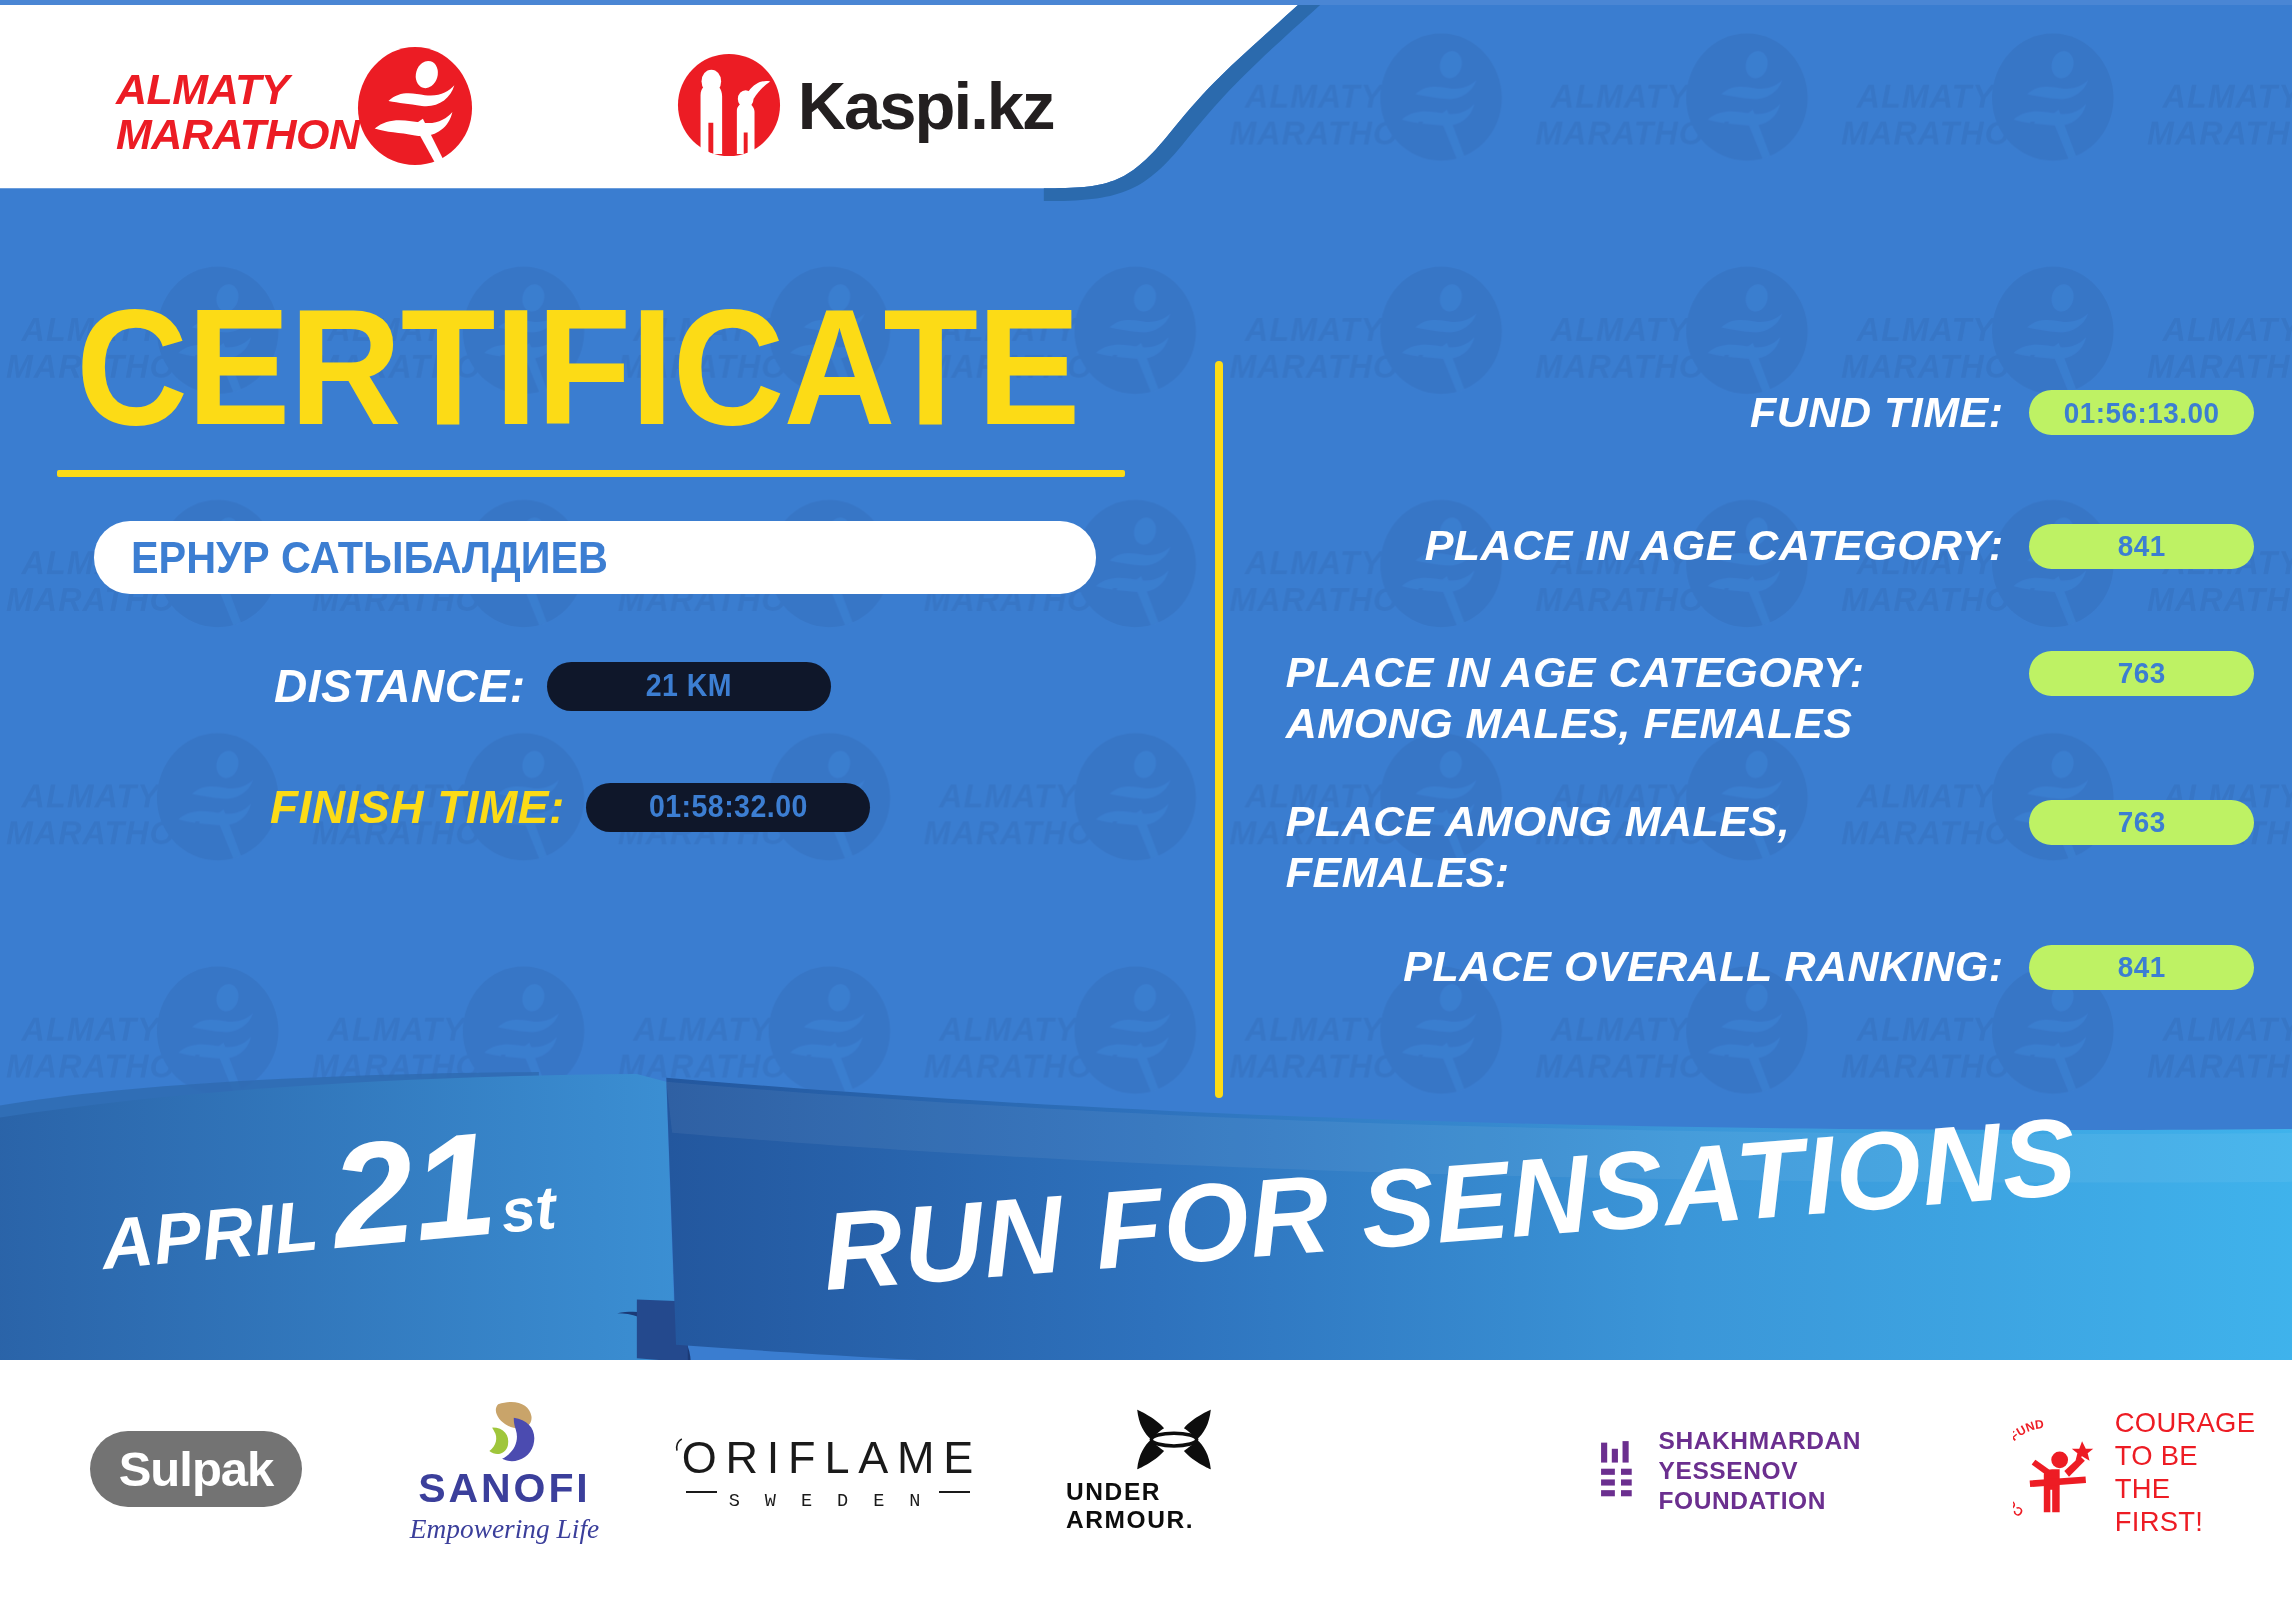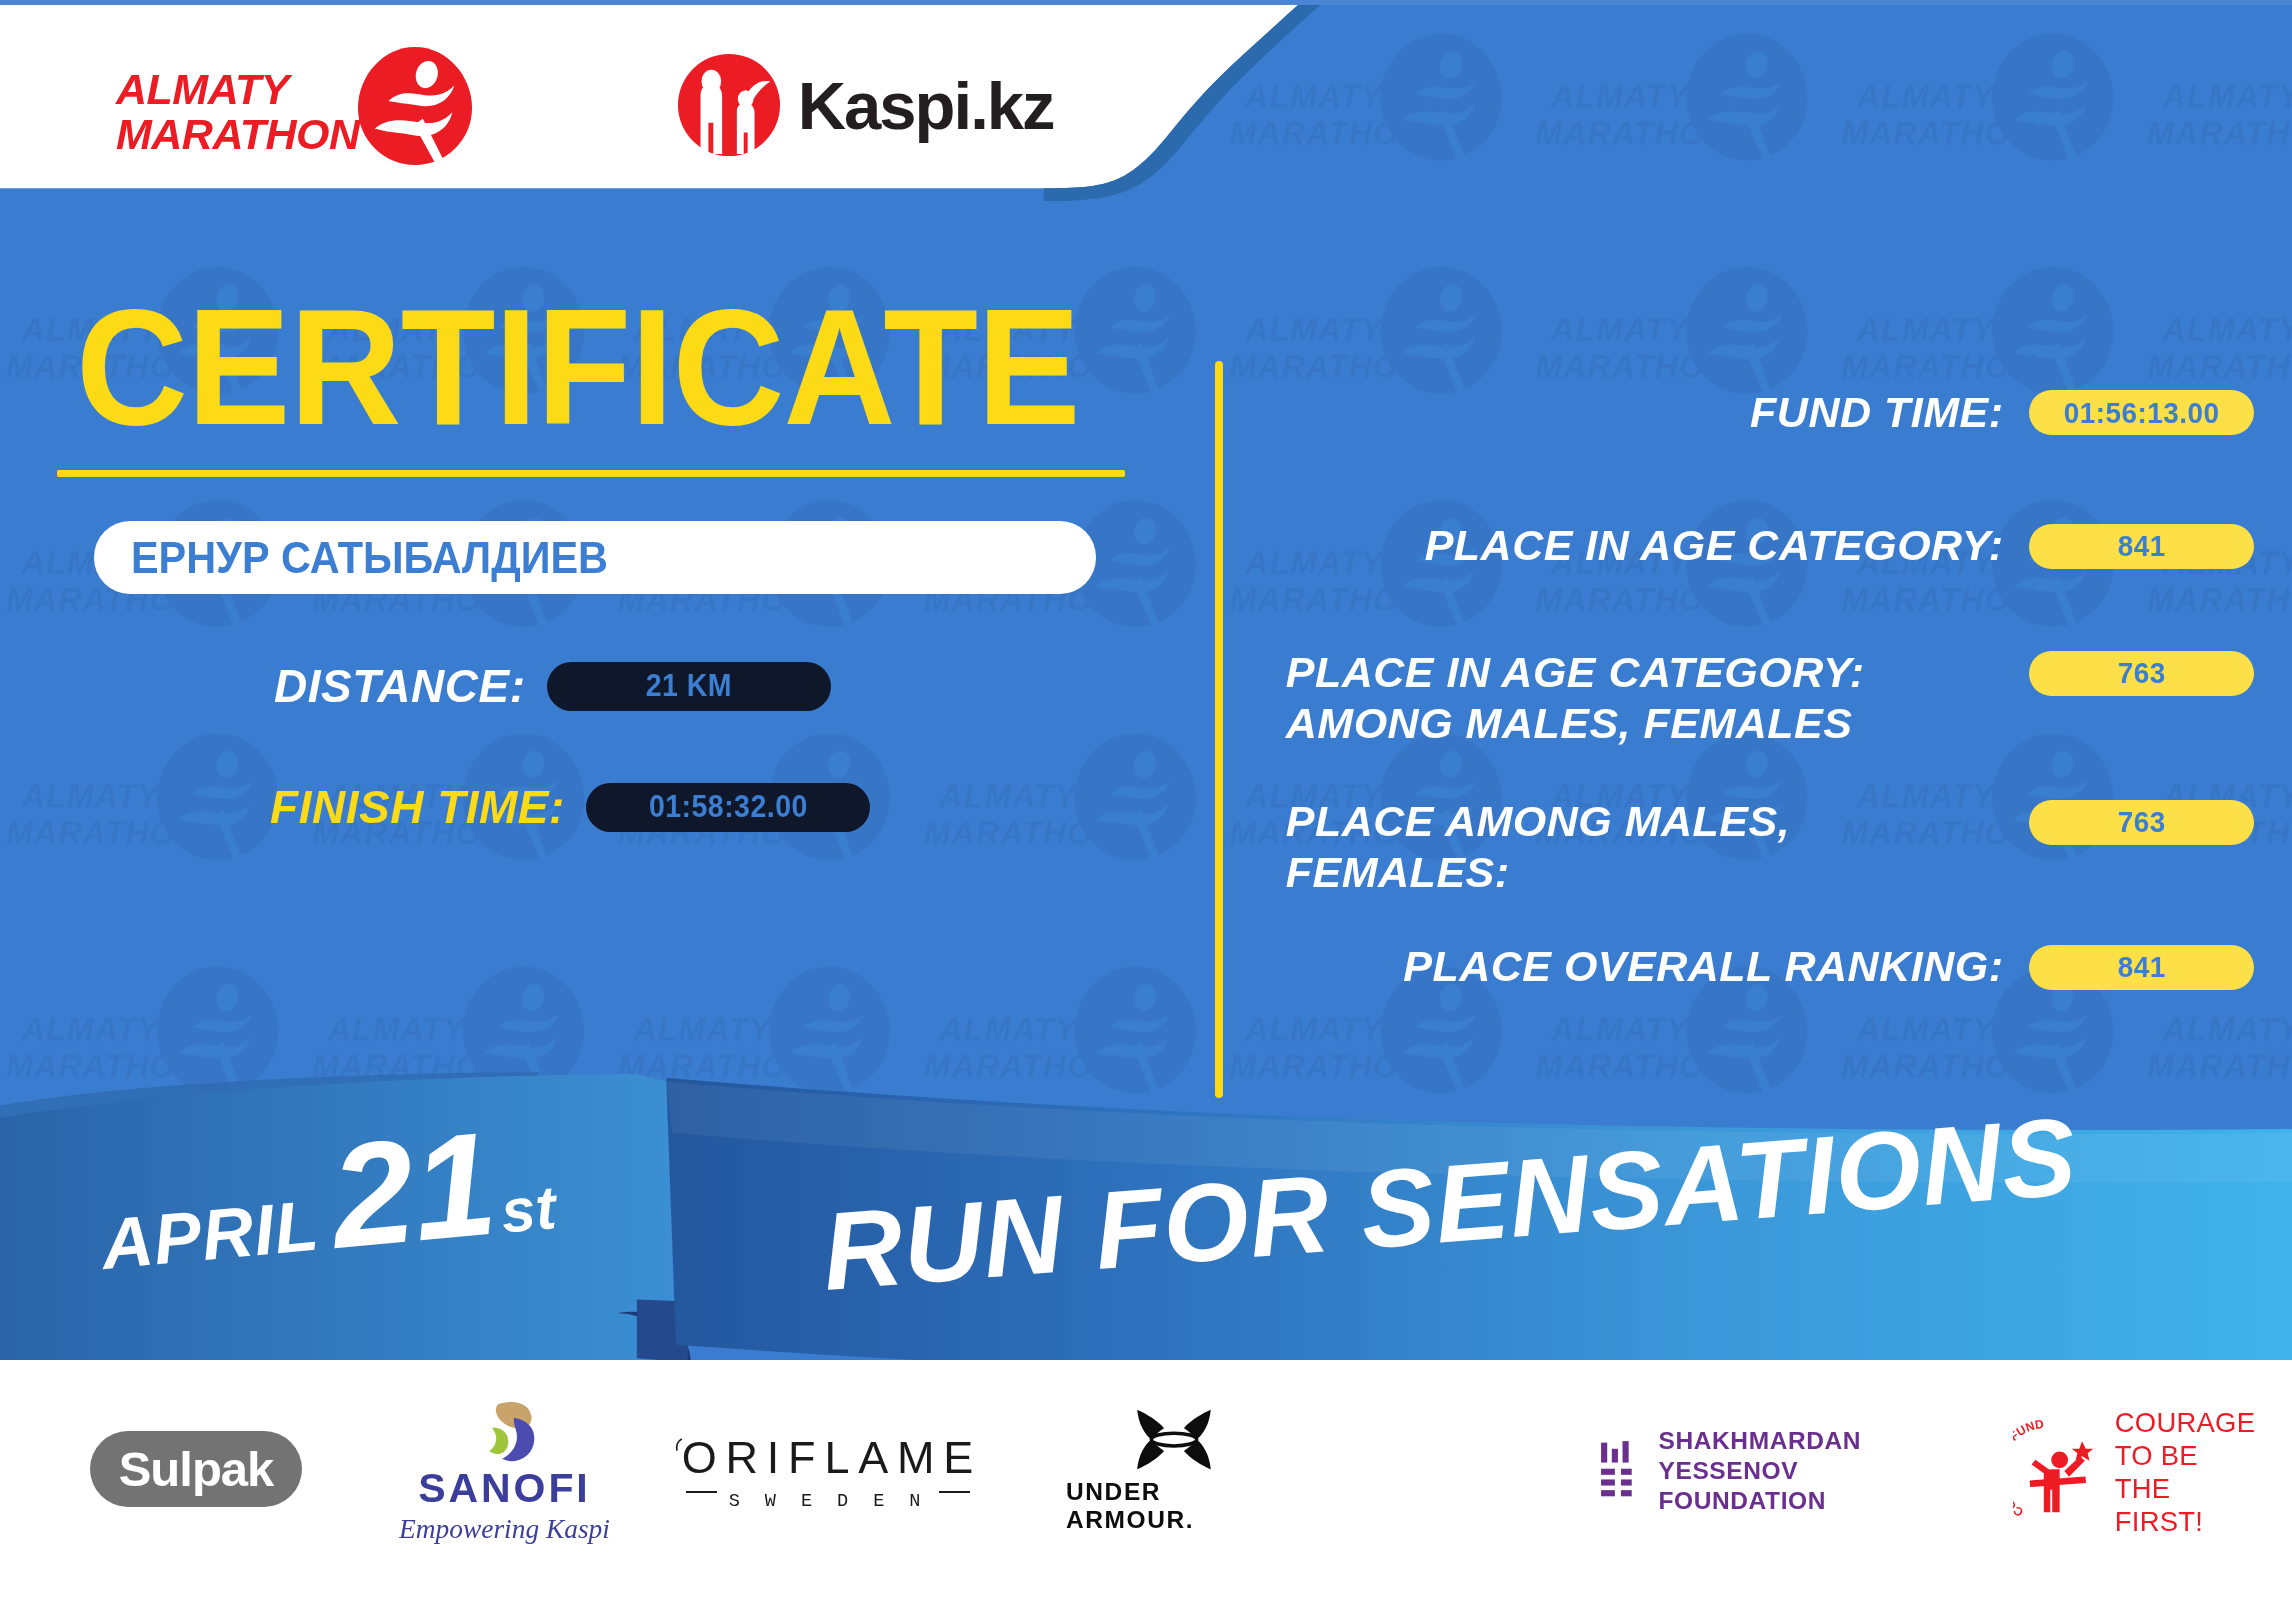--- a/index.html
+++ b/index.html
@@ -116,21 +116,21 @@
     position:absolute; width:980px;
     display:flex; align-items:flex-start;
   }
   .srow .slabel {
     flex:1 1 auto; text-align:right; padding-right:25.5px;
     color:#ffffff; font-size:43px; font-weight:bold; font-style:italic;
     line-height:51px; letter-spacing:0.5px;
   }
   .srow .slabel.two-line { text-align:left; padding-left:11.8px; }
   .srow .spill {
-    flex:0 0 225px; height:45px; background:#fde047; border-radius:22.5px;
+    flex:0 0 225px; height:45px; background:#bef264; border-radius:22.5px;
     display:flex; align-items:center; justify-content:center; margin-top:3.9px;
   }
   .srow .spill span {
     font-size:30px; font-weight:bold; color:#3c7ed2; letter-spacing:0.5px;
     transform:scaleX(0.93);
   }
   #srow0 { top:23.5px; }
   #srow1 { top:157px; }
   #srow2 { top:284px; }
   #srow3 { top:433px; }
@@ -367,21 +367,21 @@
         </div>
       </div>
 
       <div class="sp" id="sp-sanofi">
         <svg width="84" height="65" viewBox="0 0 86 66">
           <path d="M36 4 C54 -2 68 4 70 16 C72 28 58 32 46 26 C36 21 30 10 36 4 Z" fill="#c9a46a"></path>
           <path d="M52 18 C68 20 76 32 72 46 C68 60 52 66 40 60 C52 54 58 42 54 30 C52 24 52 20 52 18 Z" fill="#4b4bb0"></path>
           <path d="M30 28 C42 28 48 36 46 46 C44 55 34 58 27 52 C34 47 36 38 32 32 C31 30 30 29 30 28 Z" fill="#9fc63b"></path>
         </svg>
         <div class="sanofi-name">SANOFI</div>
-        <div class="sanofi-tag">Empowering Kaspi</div>
+        <div class="sanofi-tag">Empowering Life</div>
       </div>
 
       <div class="sp" id="sp-oriflame">
         <div style="display:flex;align-items:flex-start;">
           <svg width="9.8" height="17.6" viewBox="0 0 10 18" style="margin-right:-2px;margin-top:5.9px;">
             <path d="M8 2 C4 4 2 8 3 14" stroke="#1a1a1a" stroke-width="1.6" fill="none"></path>
           </svg>
           <div class="ori-name">ORIFLAME</div>
         </div>
         <div class="ori-sub-wrap">

